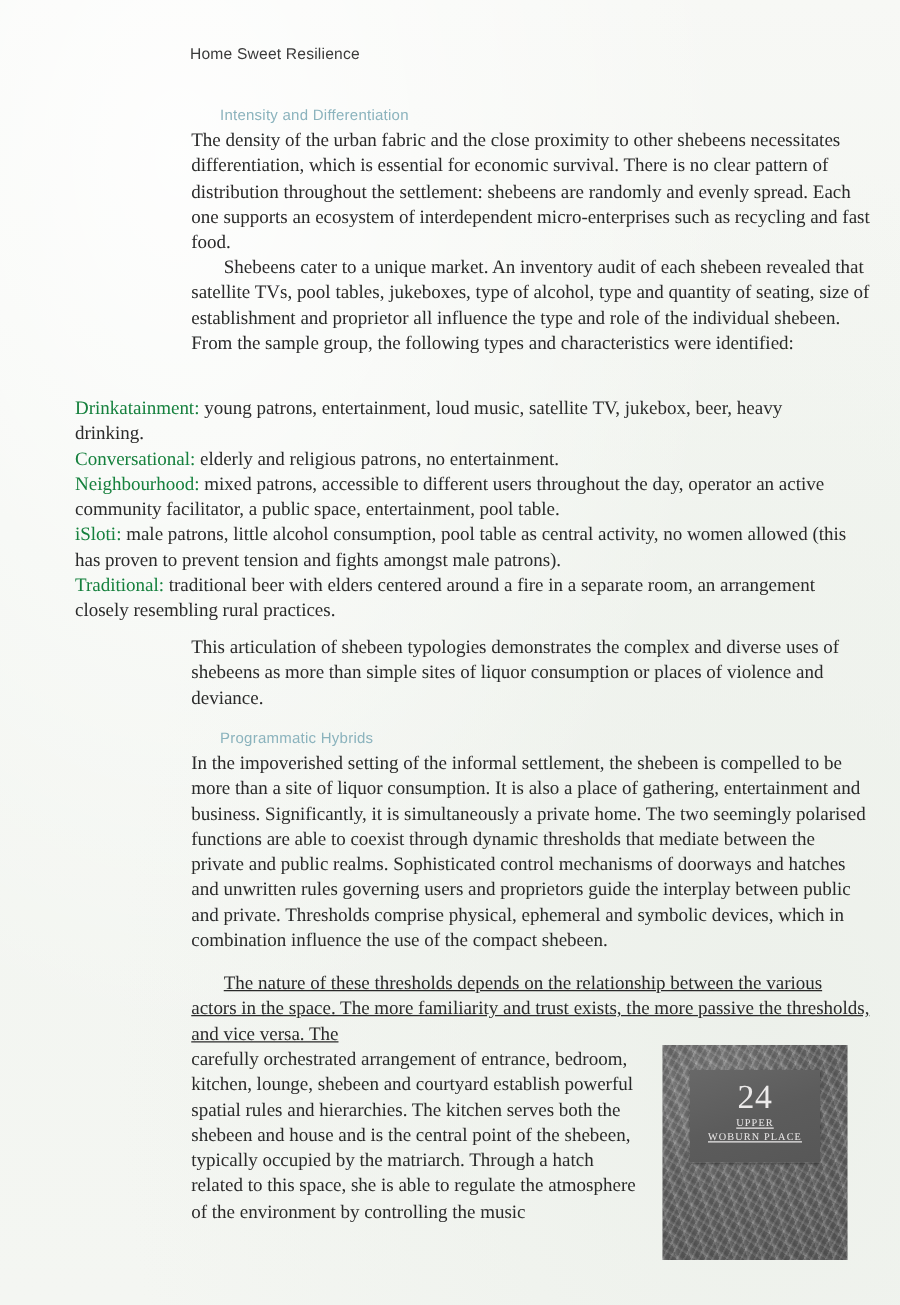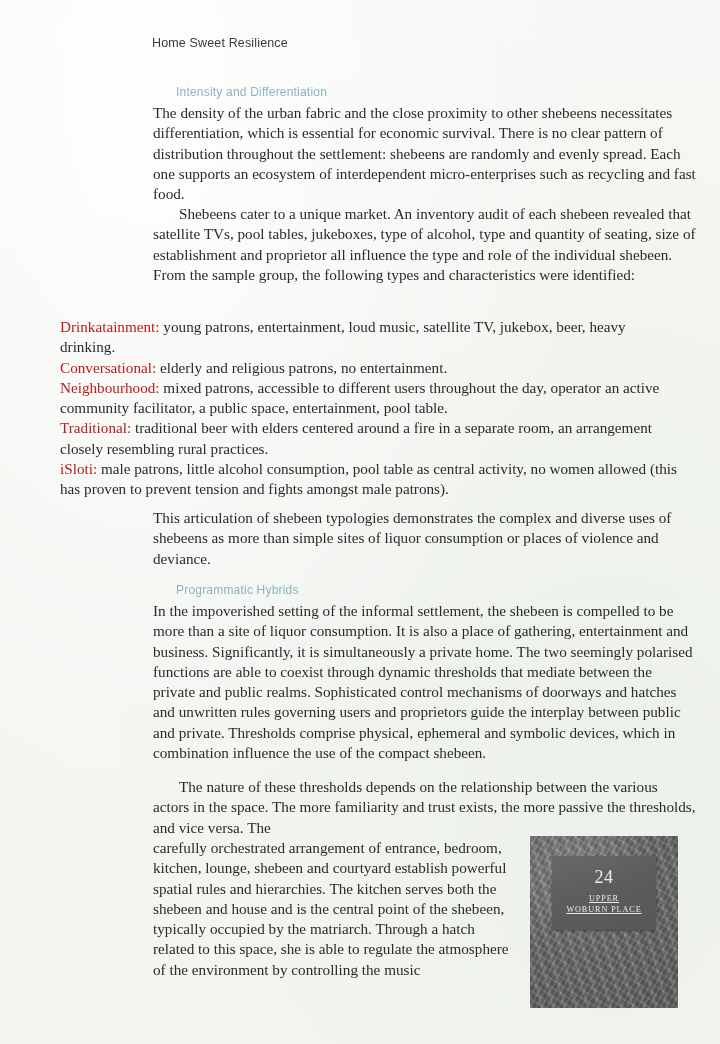--- a/index.html
+++ b/index.html
@@ -61,39 +61,39 @@
     line-height: 20.3px;
     color: #2a2a2a;
     text-align: left;
     white-space: pre-line;
   }
 
   #para-intensity-1 { top: 103px; }
   #para-intensity-2 { top: 204px; text-indent: 26px; }
   #para-typology    { top: 508px; text-indent: 0; }
   #para-hybrid-1    { top: 601px; }
-  #para-hybrid-2    { top: 777px; text-indent: 26px; }
+  #para-hybrid-2    { top: 777px; text-indent: 26px; text-decoration: underline; }
   #para-hybrid-wrap { top: 838px; width: 360px; text-indent: 0; }
 
   
   .typology-list {
     position: absolute;
     left: 60px;
     top: 317px;
     width: 620px;
     font-size: 15.2px;
     line-height: 20.3px;
     color: #2a2a2a;
   }
   .typology-item {
     margin: 0;
     white-space: pre-line;
   }
   .typology-label {
-    color: #b91c1c;
+    color: #15803d;
   }
 
   
   .figure {
     position: absolute;
     left: 530px;
     top: 836px;
     width: 148px;
     height: 172px;
     overflow: hidden;
@@ -116,21 +116,21 @@
     top: 20px;
     width: 104px;
     height: 74px;
     background: linear-gradient(160deg, #686868 0%, #5c5c5c 50%, #575757 100%);
     color: #eceaea;
     text-align: center;
     z-index: 2;
     box-shadow: 0 1px 2px rgba(0,0,0,0.35);
   }
   .sign-number {
-    font-size: 18px;
+    font-size: 27px;
     line-height: 33px;
     padding-top: 5px;
     letter-spacing: 0.5px;
     font-weight: 400;
   }
   .sign-line {
     font-size: 8.2px;
     line-height: 10.5px;
     letter-spacing: 0.9px;
     white-space: pre-line;
@@ -167,22 +167,22 @@
   <div class="section-heading" id="heading-intensity">Intensity and Differentiation</div>
 
   <div class="para" id="para-intensity-1">The density of the urban fabric and the close proximity to other shebeens necessitates differentiation, which is essential for economic survival. There is no clear pattern of distribution throughout the settlement: shebeens are randomly and evenly spread. Each one supports an ecosystem of interdependent micro-enterprises such as recycling and fast food.</div>
 
   <div class="para" id="para-intensity-2">Shebeens cater to a unique market. An inventory audit of each shebeen revealed that satellite TVs, pool tables, jukeboxes, type of alcohol, type and quantity of seating, size of establishment and proprietor all influence the type and role of the individual shebeen. From the sample group, the following types and characteristics were identified:</div>
 
   <div class="typology-list">
     <p class="typology-item"><span class="typology-label">Drinkatainment:</span><span> young patrons, entertainment, loud music, satellite TV, jukebox, beer, heavy drinking.</span></p>
     <p class="typology-item"><span class="typology-label">Conversational:</span><span> elderly and religious patrons, no entertainment.</span></p>
     <p class="typology-item"><span class="typology-label">Neighbourhood:</span><span> mixed patrons, accessible to different users throughout the day, operator an active community facilitator, a public space, entertainment, pool table.</span></p>
+    <p class="typology-item"><span class="typology-label">iSloti:</span><span> male patrons, little alcohol consumption, pool table as central activity, no women allowed (this has proven to prevent tension and fights amongst male patrons).</span></p>
     <p class="typology-item"><span class="typology-label">Traditional:</span><span> traditional beer with elders centered around a fire in a separate room, an arrangement closely resembling rural practices.</span></p>
-    <p class="typology-item"><span class="typology-label">iSloti:</span><span> male patrons, little alcohol consumption, pool table as central activity, no women allowed (this has proven to prevent tension and fights amongst male patrons).</span></p>
   </div>
 
   <div class="para" id="para-typology">This articulation of shebeen typologies demonstrates the complex and diverse uses of shebeens as more than simple sites of liquor consumption or places of violence and deviance.</div>
 
   <div class="section-heading" id="heading-hybrids">Programmatic Hybrids</div>
 
   <div class="para" id="para-hybrid-1">In the impoverished setting of the informal settlement, the shebeen is compelled to be more than a site of liquor consumption. It is also a place of gathering, entertainment and business. Significantly, it is simultaneously a private home. The two seemingly polarised functions are able to coexist through dynamic thresholds that mediate between the private and public realms. Sophisticated control mechanisms of doorways and hatches and unwritten rules governing users and proprietors guide the interplay between public and private. Thresholds comprise physical, ephemeral and symbolic devices, which in combination influence the use of the compact shebeen.</div>
 
   <div class="para" id="para-hybrid-2">The nature of these thresholds depends on the relationship between the various actors in the space. The more familiarity and trust exists, the more passive the thresholds, and vice versa. The</div>
 

